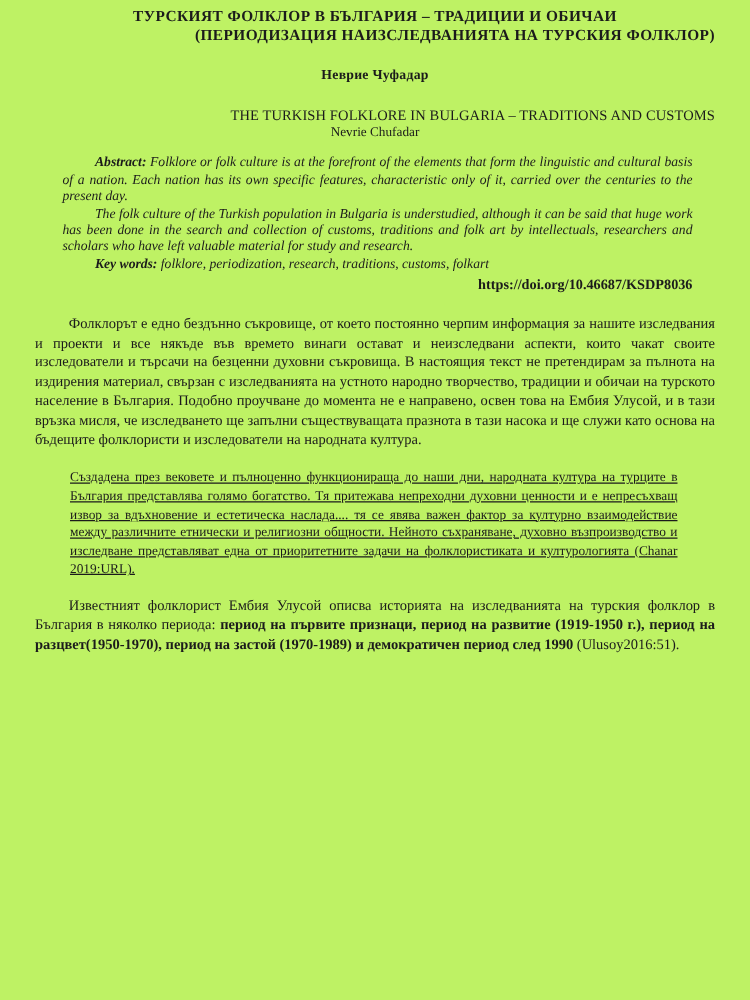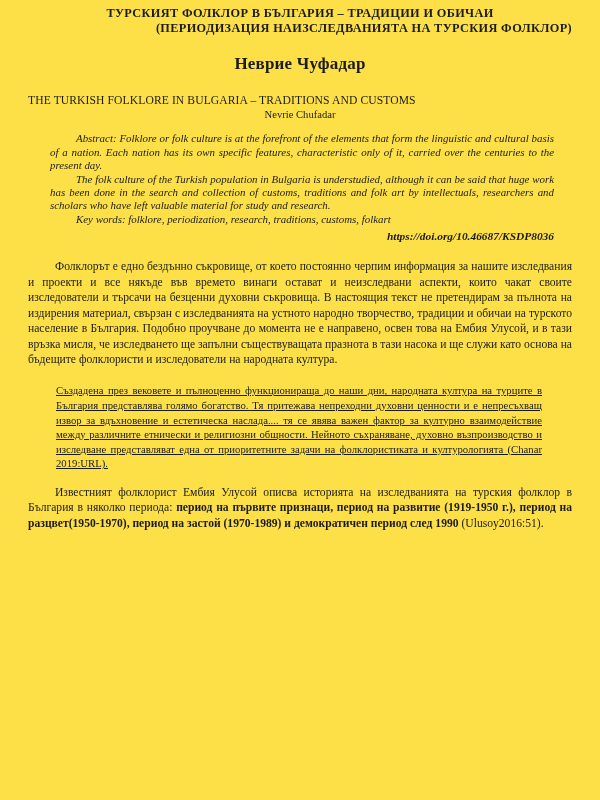--- a/index.html
+++ b/index.html
@@ -14,45 +14,45 @@
     font-family: "Liberation Serif", "DejaVu Serif", serif;
     color: #1b1b1b;
     overflow: hidden;
   }
 
   .page {
     position: relative;
     width: 600px;
     height: 800px;
     padding: 4px 28px 0 28px;
-    background: #fde047;
+    background: #bef264;
   }
 
   
   .title-bg {
     text-align: center;
     font-weight: bold;
     font-size: 12.3px;
     letter-spacing: 0.35px;
     line-height: 15.4px;
     margin: 0;
     padding-top: 2px;
   }
   .title-bg .line2 { display: block; text-align: right; }
 
   .author-bg {
     text-align: center;
     font-weight: bold;
-    font-size: 17px;
+    font-size: 11px;
     letter-spacing: 0.2px;
     margin-top: 17px;
   }
 
   .title-en {
-    text-align: left;
+    text-align: right;
     font-size: 11.6px;
     line-height: 14.6px;
     margin-top: 20px;
     letter-spacing: 0.1px;
   }
   .title-en .line2 { display: block; }
 
   .author-en {
     text-align: center;
     font-size: 10.6px;
@@ -67,28 +67,27 @@
   }
   .abstract p {
     margin: 0;
     font-style: italic;
     font-size: 10.9px;
     line-height: 13.3px;
     text-align: justify;
     text-indent: 26px;
   }
   .abstract p + p { margin-top: 0.5px; }
-  .abstract b { font-style: italic; font-weight: normal; }
+  .abstract b { font-style: italic; font-weight: bold; }
 
   .doi {
     margin-top: 4px;
     padding: 0 18px 0 22px;
     text-align: right;
     font-weight: bold;
-    font-style: italic;
     font-size: 11.4px;
   }
 
   
   .body-text {
     margin-top: 17px;
   }
   .body-text p {
     margin: 0;
     font-size: 11.6px;

